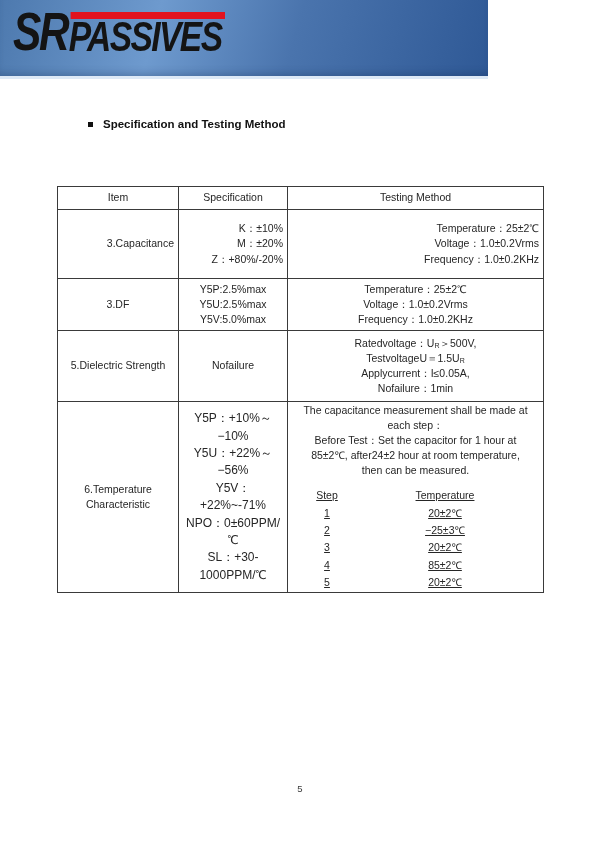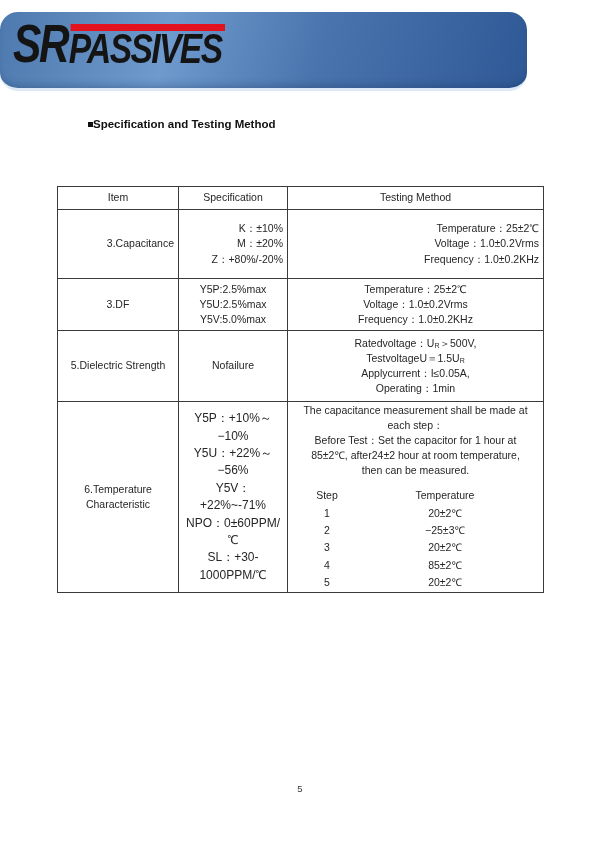--- a/index.html
+++ b/index.html
@@ -2,40 +2,39 @@
 <html><head>
 <meta charset="utf-8">
 <style>
   html,body { margin:0; padding:0; }
   body {
     width:600px; height:849px; background:#ffffff; position:relative;
     font-family:"Liberation Sans", sans-serif; color:#212121; overflow:hidden;
   }
   
   .banner {
-    position:absolute; left:0; top:12px; width:527px; height:76px;
+    position:absolute; left:0; top:0; width:488px; height:76px;
     background:linear-gradient(105deg,#4d79ae 0%, #6e9ace 32%, #4a74ad 60%, #2f5996 100%);
     border-bottom:3px solid #dde9f6;
     box-shadow: inset 0 -7px 9px -5px rgba(15,35,75,0.30);
-    border-radius: 18px;
   }
   .logo { position:absolute; left:13px; top:9px; display:flex; align-items:flex-end;
           transform:scaleX(0.80); transform-origin:left bottom; white-space:nowrap; }
   .logo-sr {
     font-style:italic; font-weight:bold; font-size:53px; line-height:0.88;
     letter-spacing:-3px; color:#141414; padding-right:2px;
   }
   .logo-pass-wrap { position:relative; display:inline-block; padding-top:9px; }
   .logo-bar { position:absolute; top:2px; left:2px; right:-4px; height:7px; background:#e2131f; }
   .logo-passives {
     font-style:italic; font-weight:bold; font-size:42px; line-height:0.88;
     letter-spacing:-2px; color:#141414;
   }
   
-  .title-row { position:absolute; left:88px; top:118px; display:flex; align-items:center; }
+  .title-row { position:absolute; left:88px; top:118px; display:flex; align-items:center; gap:10px; }
   .bullet { width:5px; height:5px; background:#111; flex:0 0 auto; }
   .section-title { font-weight:bold; font-size:11.5px; color:#111; }
   
   table.spec {
     position:absolute; left:57px; top:160px; width:486px;
     border-collapse:collapse; table-layout:fixed;
     font-size:10.5px; color:#262626;
     border:1.5px solid #3a3a3a;
     margin-top:26px;
   }
@@ -48,21 +47,21 @@
   tr.r1 td { height:48px; }
   tr.r2 td { height:66px;text-align:right; }
   tr.r3 td { height:49px; }
   tr.r4 td { height:52px; }
   tr.r5 td { height:68px; }
   tr.r6 td { height:188px; }
   .subr { font-size:7px; vertical-align:-1px; }
   .small-spec { font-size:12px; line-height:1.55; }
   td.top { vertical-align:top; padding-top:5px; }
   .intro div { line-height:1.42; }
-  .steps { margin-top:9px; margin-left:4px; }
+  .steps { margin-top:9px; margin-left:4px;text-decoration:underline; }
   .step-row { display:grid; grid-template-columns:62px 174px; line-height:1.65; }
   .step-row span { text-align:center; }
   .step-head { margin-bottom:1px; }
   
   .page-num { position:absolute; left:0; top:783px; width:600px; text-align:center;
               font-size:9.5px; color:#3c3c3c; }
 </style>
 </head>
 <body>
 
@@ -124,21 +123,21 @@
   </tr>
 
 
   <tr class="r5">
     <td>5.Dielectric Strength</td>
     <td>Nofailure</td>
     <td>
       <div><span>Ratedvoltage：U</span><span class="subr">R</span><span>＞500V,</span></div>
       <div><span>TestvoltageU＝1.5U</span><span class="subr">R</span></div>
       <div>Applycurrent：I≤0.05A,</div>
-      <div>Operating：1min</div>
+      <div>Nofailure：1min</div>
     </td>
   </tr>
 
   <tr class="r6">
     <td>
       <div>6.Temperature</div>
       <div>Characteristic</div>
     </td>
     <td class="small-spec">
       <div>Y5P：+10%～−10%</div>

